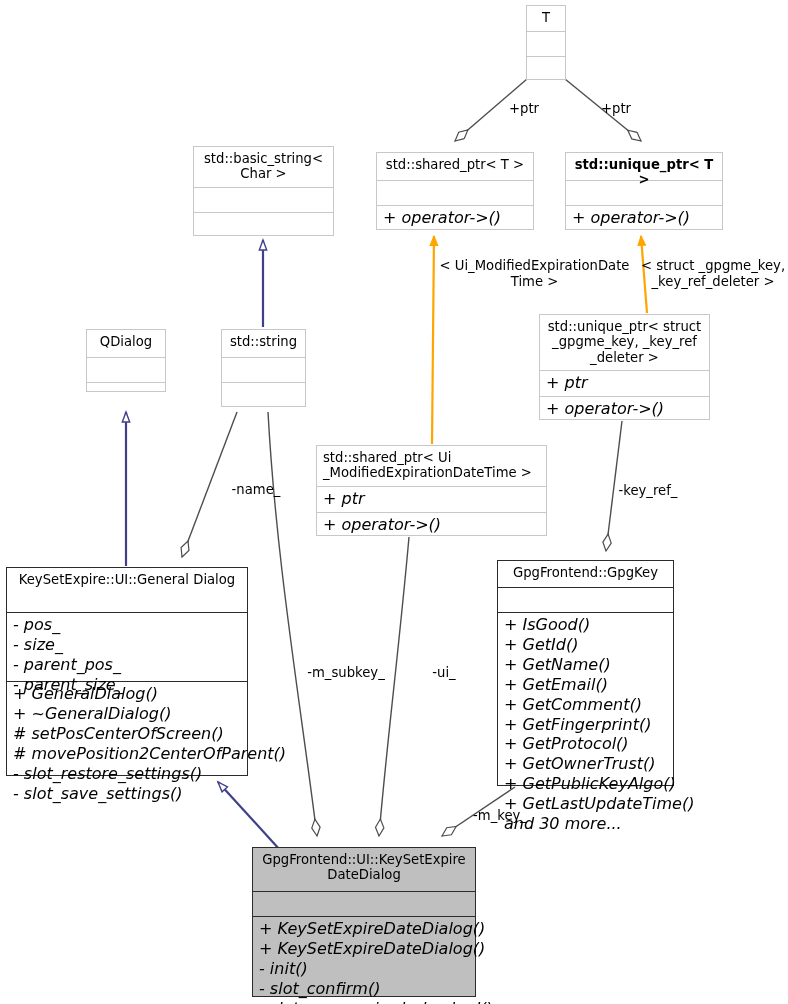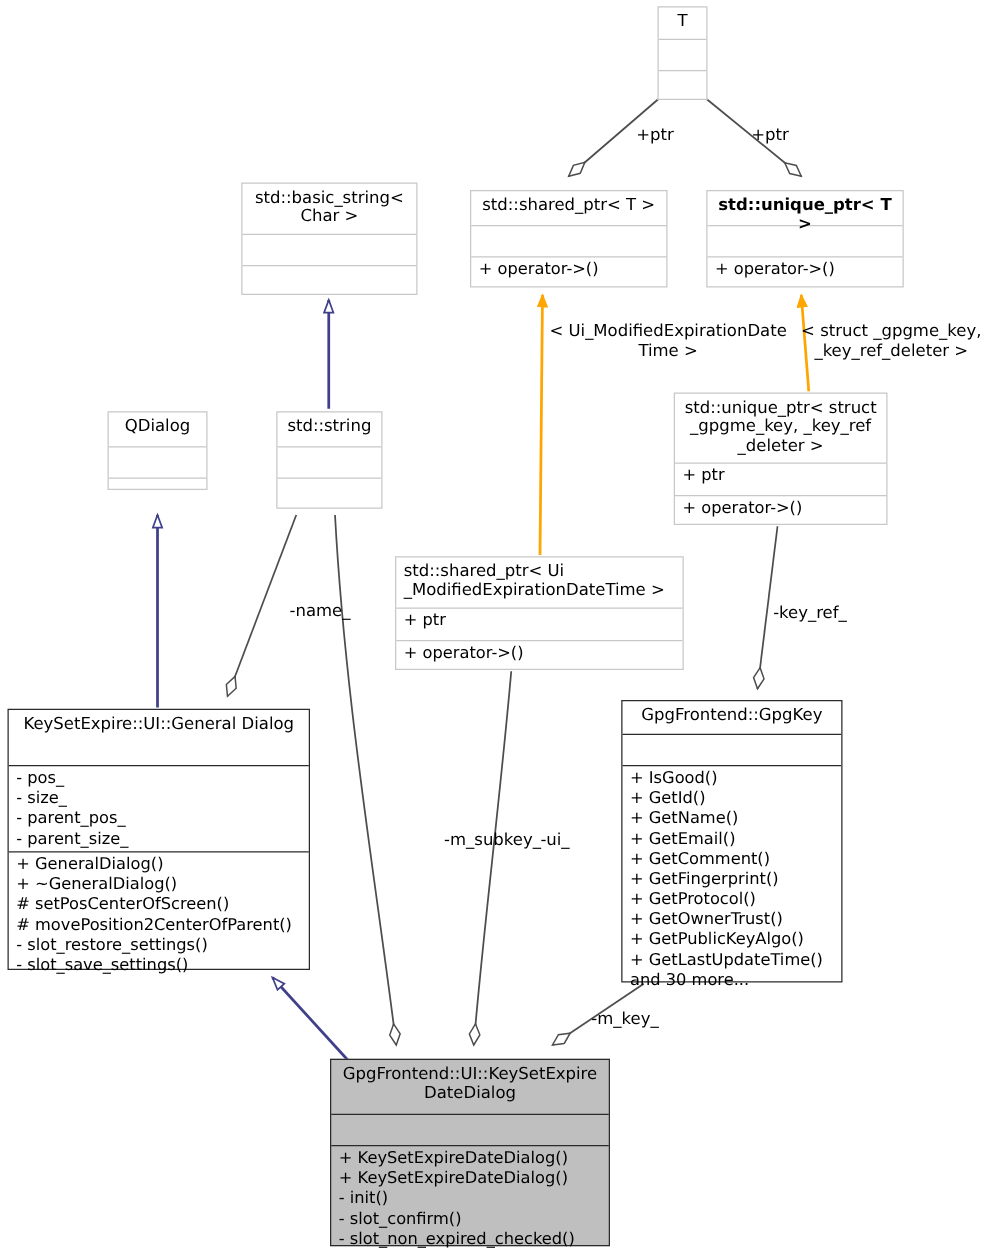--- a/index.html
+++ b/index.html
@@ -29,44 +29,44 @@
     background: #ffffff;
     border: 1px solid #2b2b2b;
     z-index: 5;
   }
   .node.faint {
     border-color: #c8c8c8;
   }
   .node.highlight {
     background: #bfbfbf;
     border-color: #2b2b2b;
-    margin-left: 12px;
   }
   .node .title {
     text-align: center;
     font-size: 13.2px;
     color: #000000;
     line-height: 1.16;
     padding: 4px 3px 4px 3px;
     box-sizing: border-box;
   }
   .node .sep {
     border-top: 1px solid #2b2b2b;
   }
   .node.faint .sep {
     border-top: 1px solid #c8c8c8;
   }
   .node .compartment {
-    font-size: 13px;
+    font-size: 16px;
     color: #000000;
     line-height: 1.245;
     padding: 2px 4px 3px 6px;
     box-sizing: border-box;
     text-align: left;
     white-space: pre;
+    font-style: italic;
   }
   .node .compartment.empty {
     min-height: 18px;
   }
   .edge-label {
     position: absolute;
     font-size: 13.2px;
     color: #000000;
     line-height: 1.18;
     white-space: pre;
@@ -263,21 +263,21 @@
   <div class="edge-label" style="left:596px; top:101px; width:40px;">+ptr</div>
 
   <div class="edge-label" style="left:437px; top:258px; width:195px;">&lt; Ui_ModifiedExpirationDate
 Time &gt;</div>
 
   <div class="edge-label" style="left:638px; top:258px; width:150px;">&lt; struct _gpgme_key,
 _key_ref_deleter &gt;</div>
 
   <div class="edge-label" style="left:221px; top:482px; width:70px;">-name_</div>
 
-  <div class="edge-label" style="left:301px; top:665px; width:90px;margin-left:48px;">-m_subkey_</div>
+  <div class="edge-label" style="left:301px; top:665px; width:90px;">-m_subkey_</div>
 
   <div class="edge-label" style="left:421px; top:665px; width:46px;">-ui_</div>
 
   <div class="edge-label" style="left:608px; top:483px; width:80px;">-key_ref_</div>
 
   <div class="edge-label" style="left:467px; top:808px; width:66px;">-m_key_</div>
 
 </div>
 
 </body></html>

